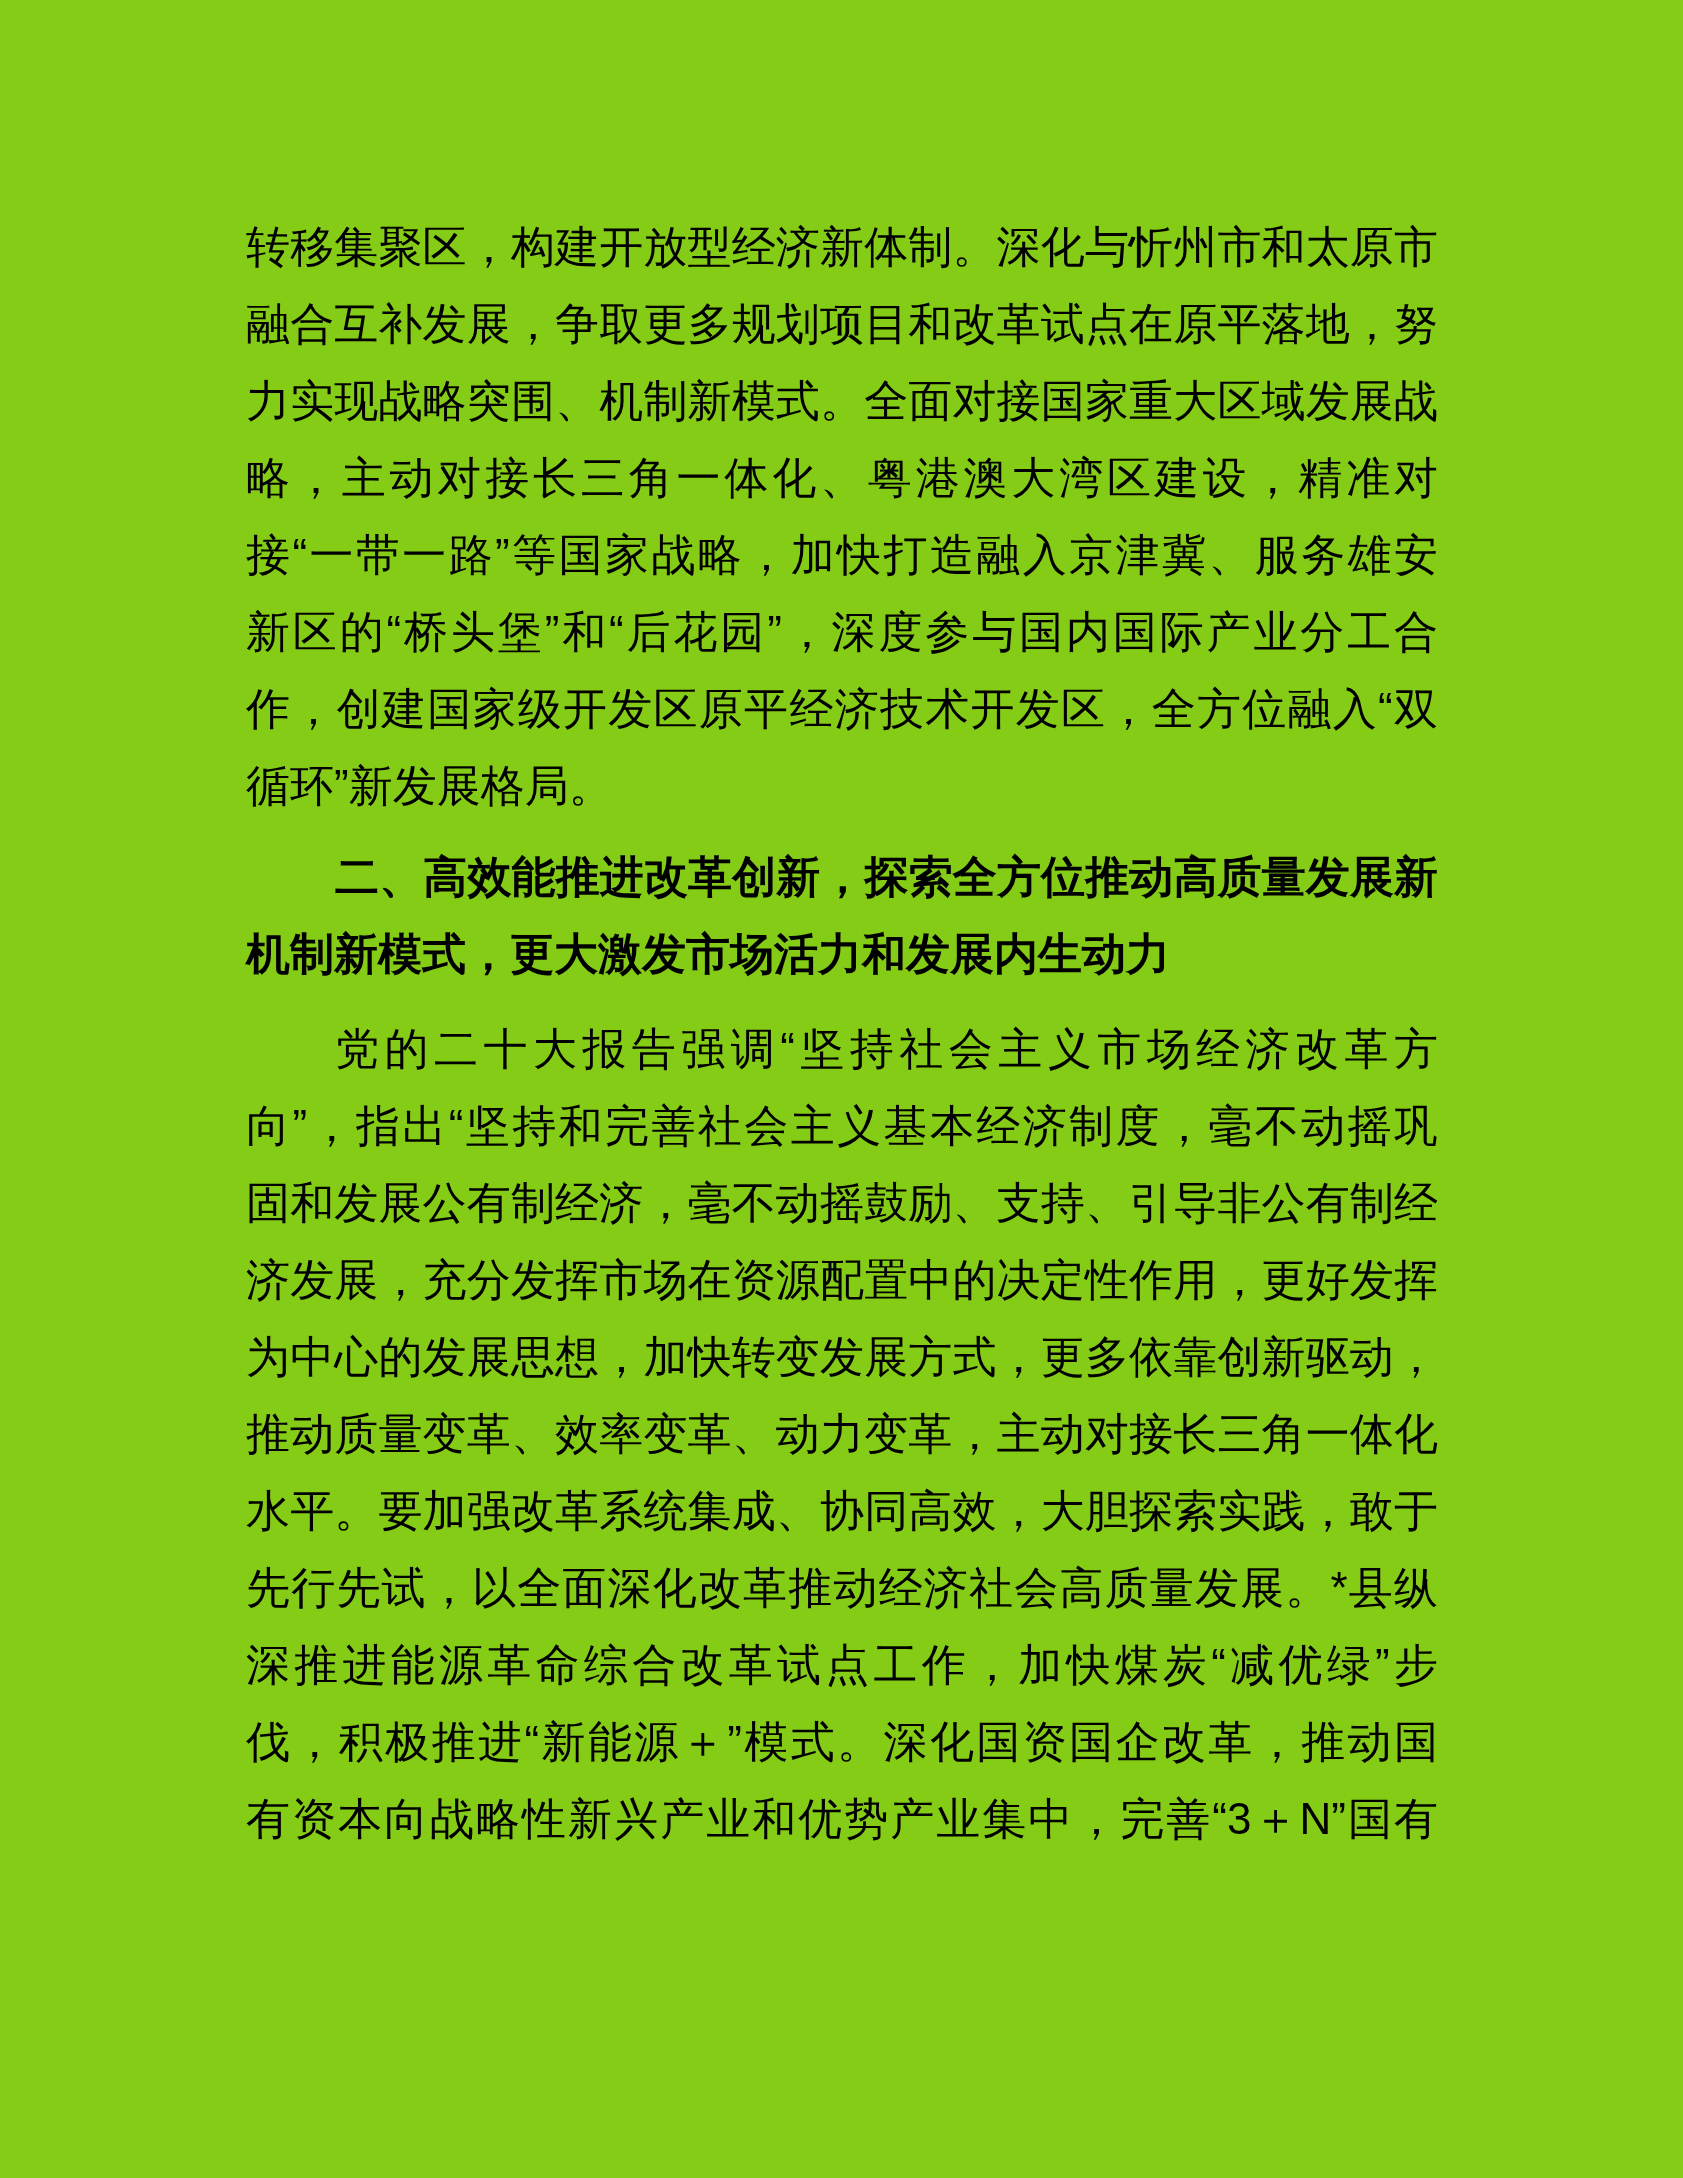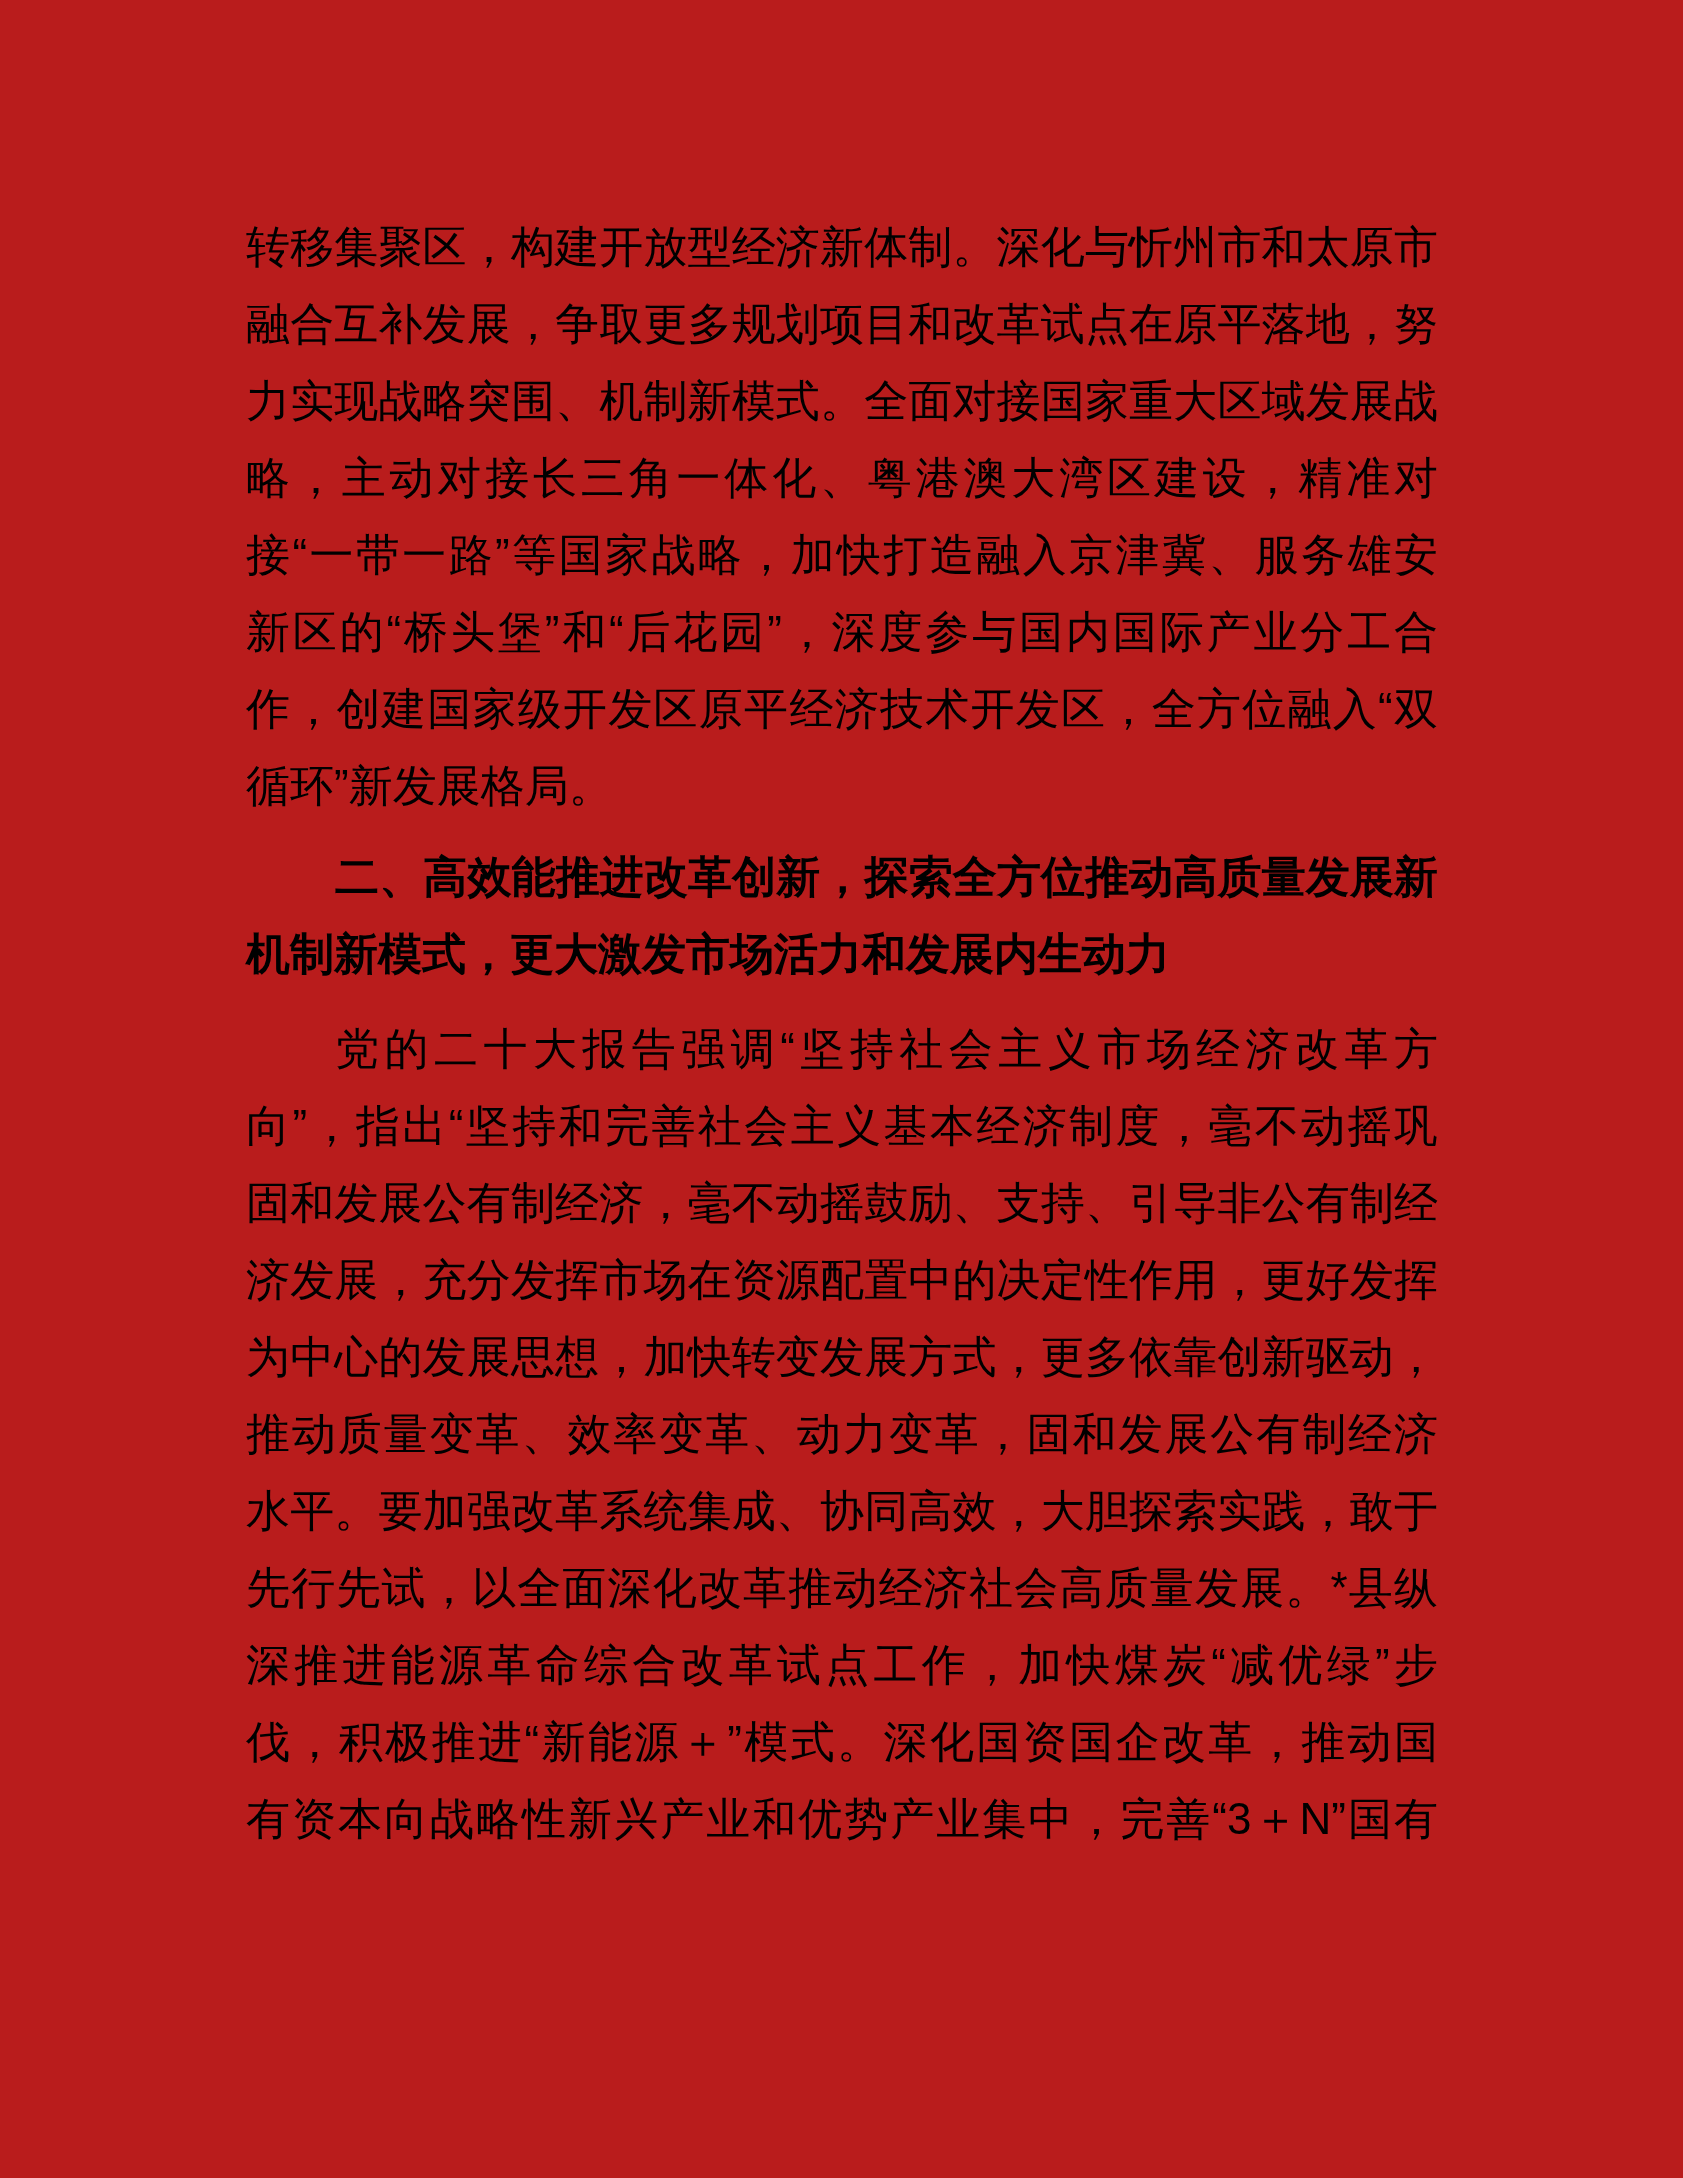--- a/index.html
+++ b/index.html
@@ -4,21 +4,21 @@
 <style>
   html, body {
     margin: 0;
     padding: 0;
     background: #ffffff;
   }
   .page {
     position: relative;
     width: 1683px;
     height: 2178px;
-    background: #b91c1c;
+    background: #84cc16;
     overflow: hidden;
     font-family: "Liberation Sans", "DejaVu Sans", sans-serif;
     color: #000000;
   }
   .text-block {
     position: absolute;
     left: 246px;
     top: 208px;
     width: 1192px;
   }
@@ -76,21 +76,21 @@
       <div class="line indent">二、高效能推进改革创新，探索全方位推动高质量发展新</div>
       <div class="line short">机制新模式，更大激发市场活力和发展内生动力</div>
     </div>
 
     <div class="para body-2">
       <div class="line indent">党的二十大报告强调“坚持社会主义市场经济改革方</div>
       <div class="line">向”，指出“坚持和完善社会主义基本经济制度，毫不动摇巩</div>
       <div class="line">固和发展公有制经济，毫不动摇鼓励、支持、引导非公有制经</div>
       <div class="line">济发展，充分发挥市场在资源配置中的决定性作用，更好发挥</div>
       <div class="line">为中心的发展思想，加快转变发展方式，更多依靠创新驱动，</div>
-      <div class="line">推动质量变革、效率变革、动力变革，固和发展公有制经济</div>
+      <div class="line">推动质量变革、效率变革、动力变革，主动对接长三角一体化</div>
       <div class="line">水平。要加强改革系统集成、协同高效，大胆探索实践，敢于</div>
       <div class="line">先行先试，以全面深化改革推动经济社会高质量发展。*县纵</div>
       <div class="line">深推进能源革命综合改革试点工作，加快煤炭“减优绿”步</div>
       <div class="line">伐，积极推进“新能源＋”模式。深化国资国企改革，推动国</div>
       <div class="line">有资本向战略性新兴产业和优势产业集中，完善“3＋N”国有</div>
     </div>
 
   </div>
 </div>
 

